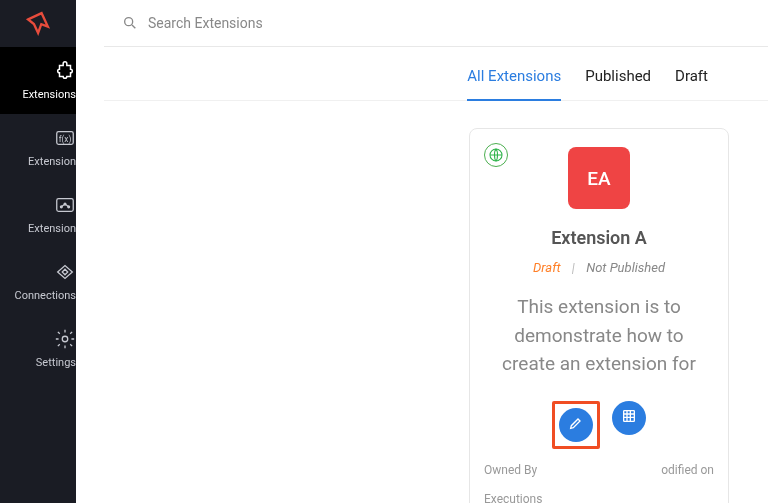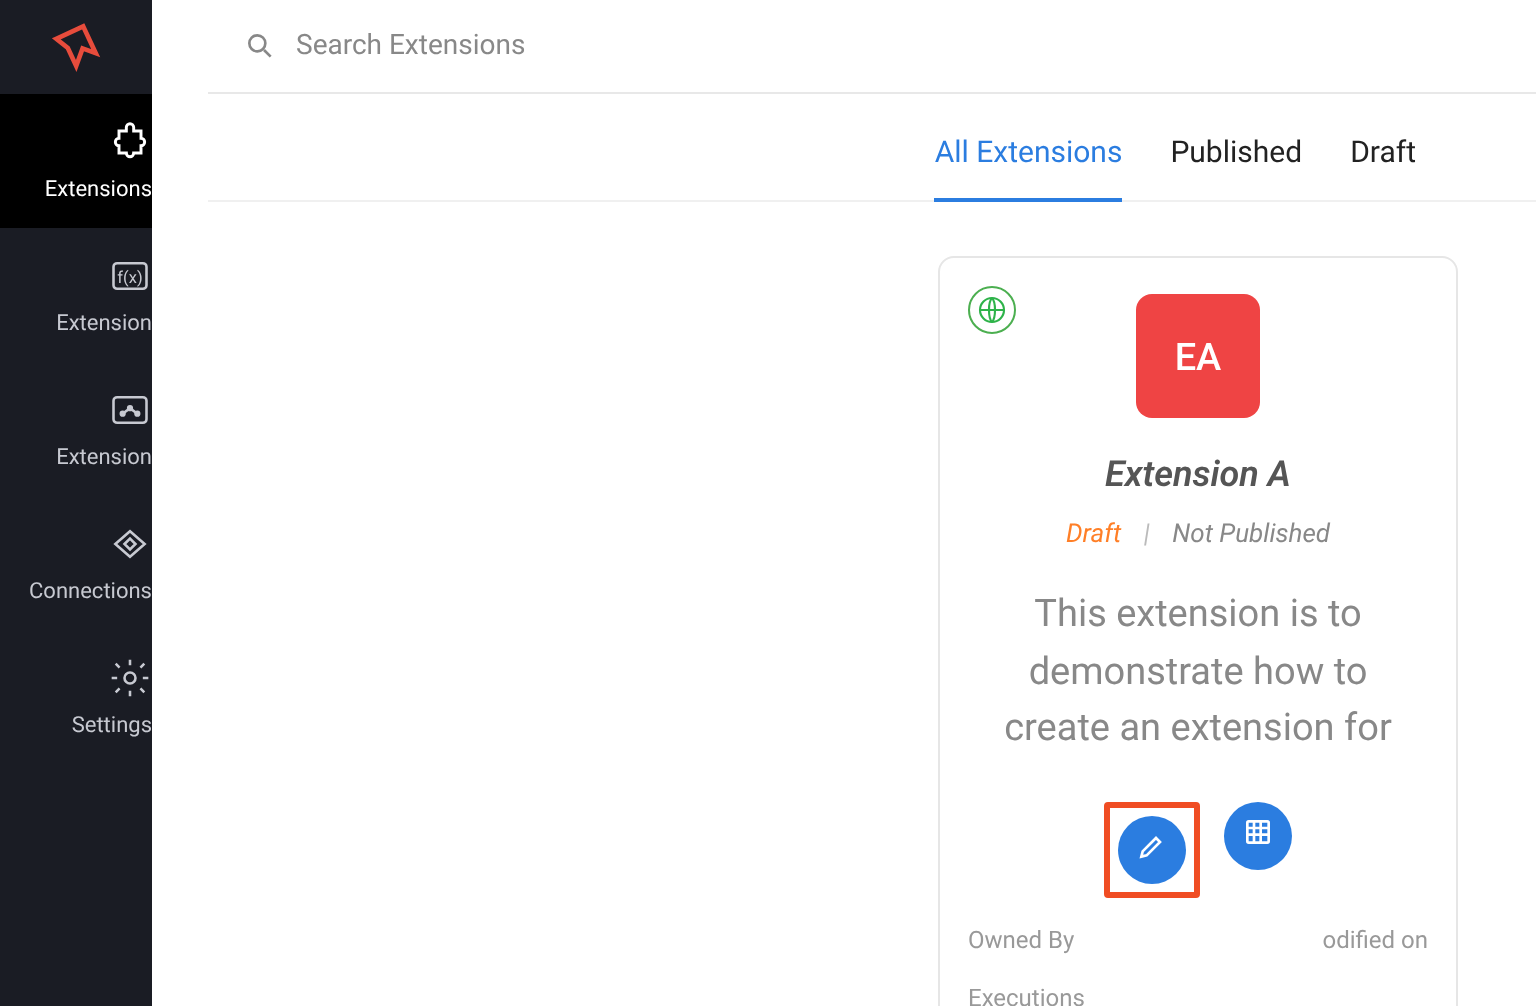--- a/index.html
+++ b/index.html
@@ -28,21 +28,21 @@
   .tabs { padding-left: 360px; }
   .tab { padding-bottom: 14px; font-size: 15px; color: #222; cursor: pointer; }
   .tab.active { color: #2b7de0; border-bottom: 2px solid #2b7de0; margin-bottom: -1px; }
 
   
   .card-area { padding: 27px 0 0 0; display: flex; justify-content: center; }
   .card-area-inner { width: 100%; padding-left: 365px; }
   .ext-card { width: 260px; border: 1px solid #e6e6e6; border-radius: 8px; padding: 18px 14px 14px 14px; background: #fff; position: relative; }
   .badge-icon { position: absolute; top: 14px; left: 14px; width: 24px; height: 24px; border: 1px solid #4caf50; border-radius: 50%; display:flex; align-items:center; justify-content:center; color:#2eb34a; }
   .avatar { width: 62px; height: 62px; border-radius: 8px; background: #ef4444; color: #fff; font-size: 19px; font-weight: 500; display:flex; align-items:center; justify-content:center; margin: 0 auto 18px auto; }
-  .ext-title { text-align: center; font-size: 18px; color: #555; font-weight: 600; margin-bottom: 12px; font-style: italic; }
+  .ext-title { text-align: center; font-size: 18px; color: #555; font-weight: 600; margin-bottom: 12px; }
   .status-row { text-align: center; font-size: 13px; margin-bottom: 18px; font-style: italic; }
   .status-row .draft { color: #ff7f27; }
   .status-row .sep { color: #bbb; margin: 0 8px; }
   .status-row .pub { color: #888; }
   .desc { text-align: center; font-size: 19px; color: #888; line-height: 1.5; margin-bottom: 22px; padding: 0 4px; }
   .actions { display:flex; justify-content:center; gap: 12px; margin-bottom: 14px; }
   .act-btn { width: 34px; height: 34px; border-radius: 50%; background: #2b7de0; color: #fff; border: none; cursor: pointer; display:flex; align-items:center; justify-content:center; }
   .highlight-box { border: 3px solid #f04d23; border-radius: 2px; padding: 4px; }
   .meta-row { display:flex; justify-content: space-between; font-size: 12px; color: #999; }
   .meta-col { display:flex; flex-direction: column; gap: 15px; }

